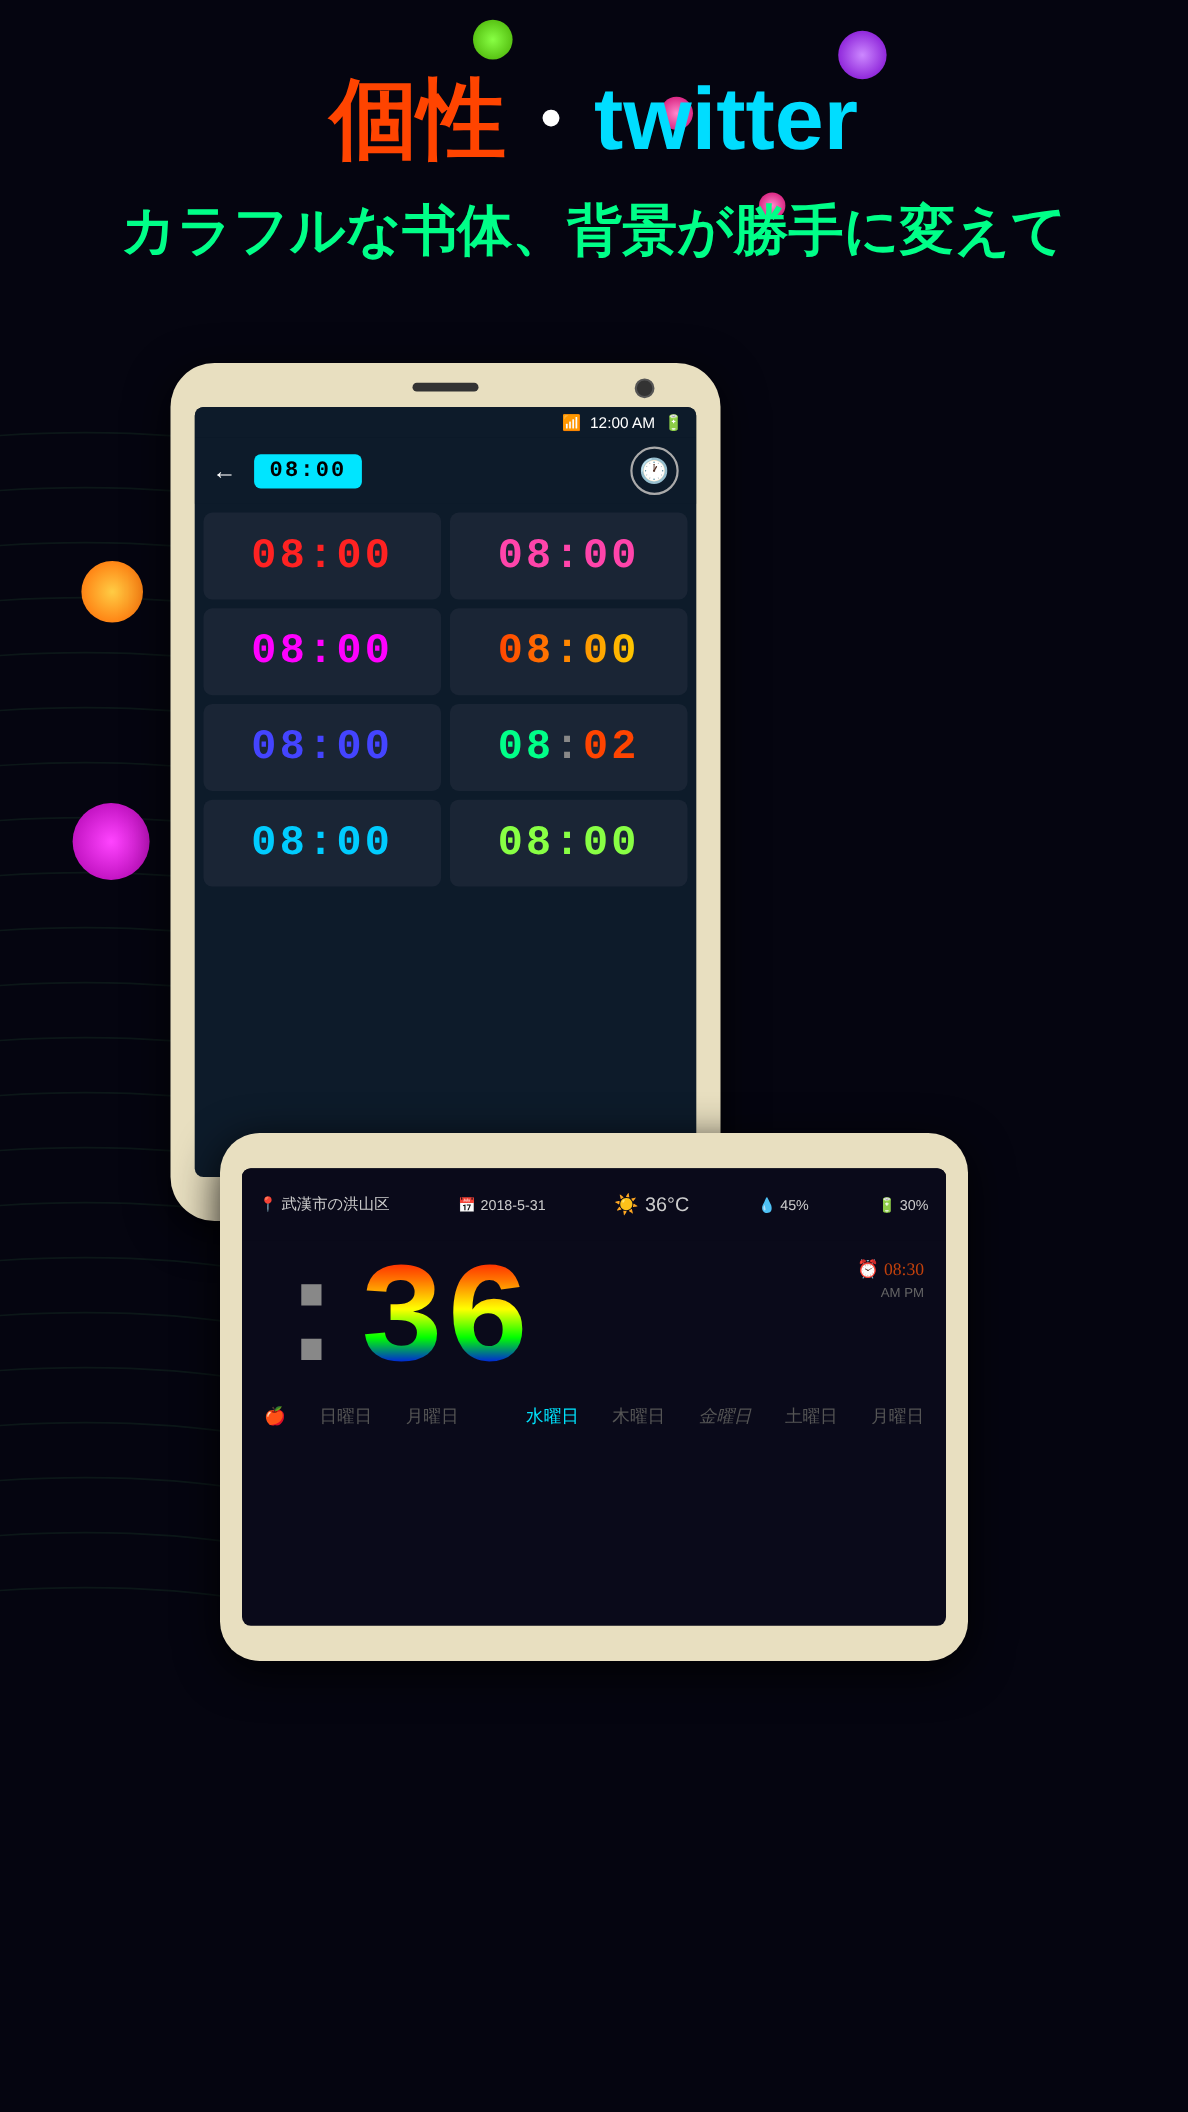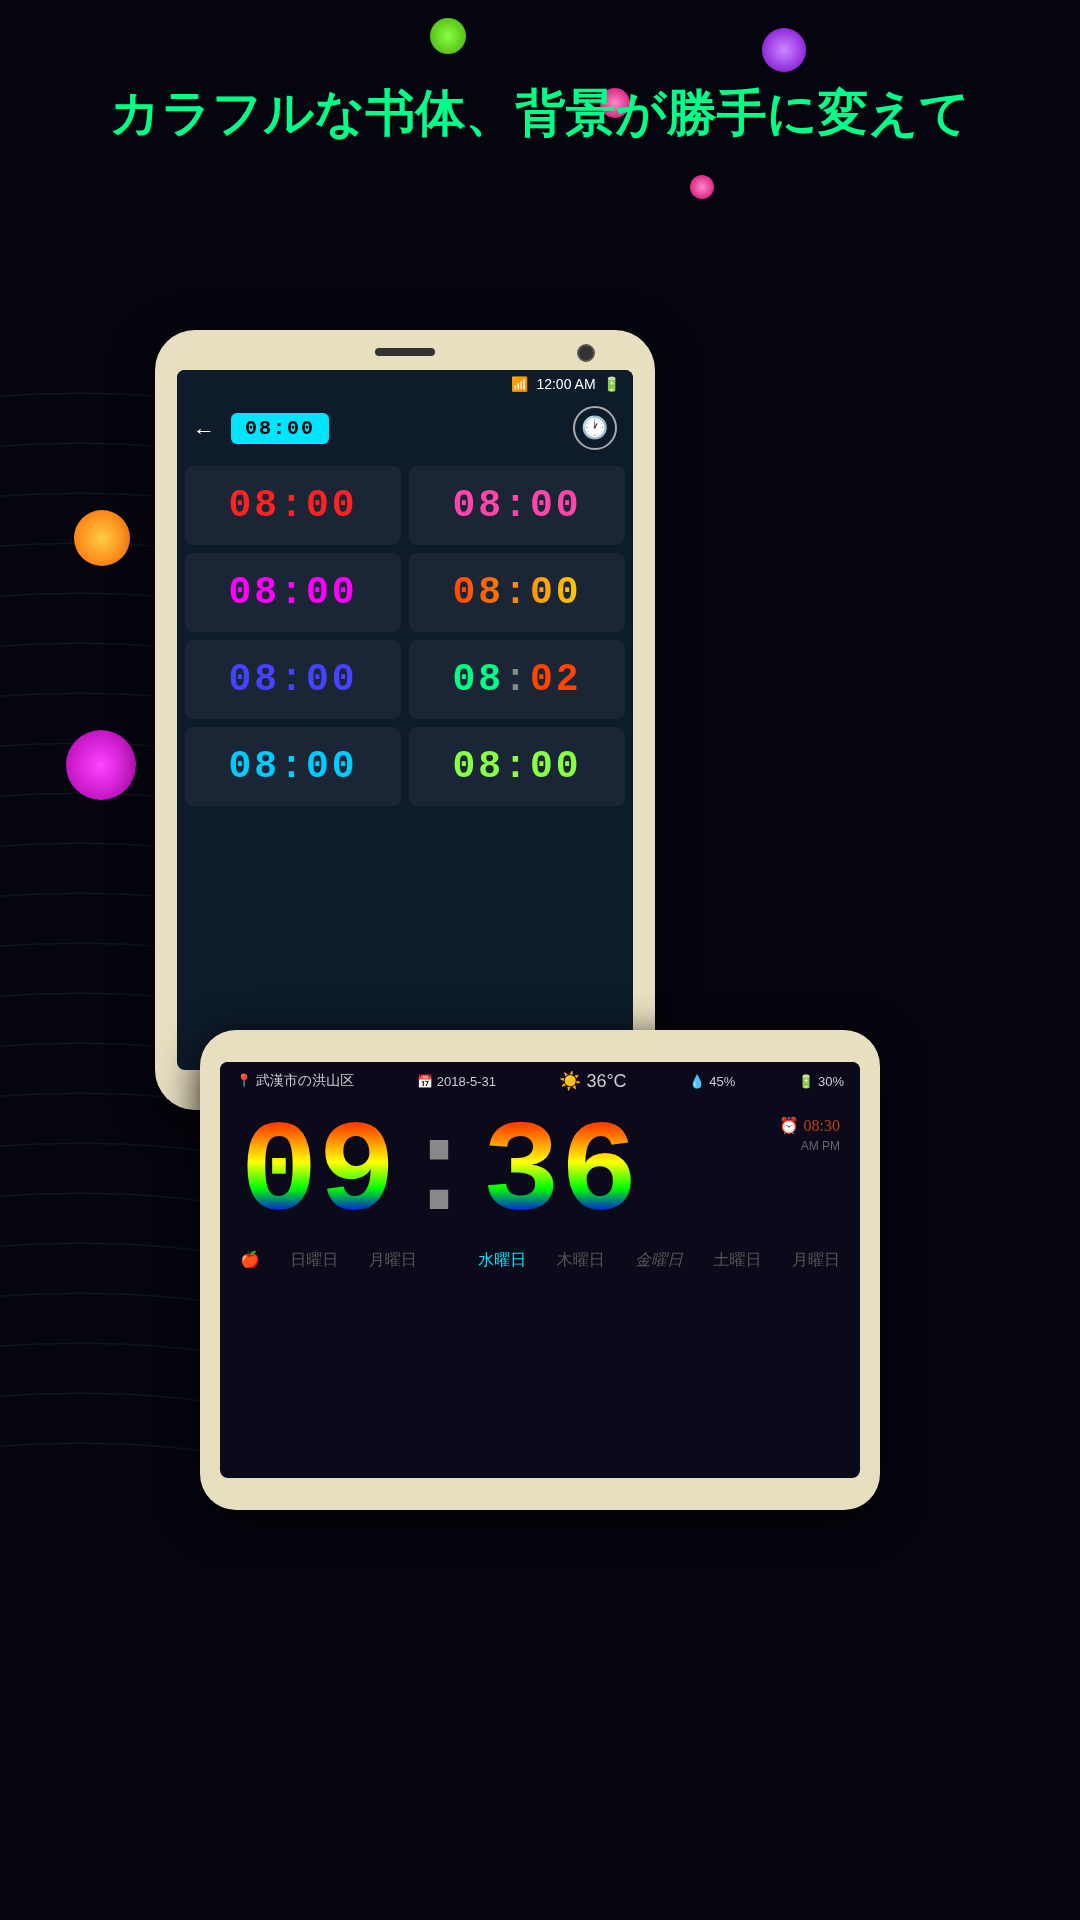--- a/index.html
+++ b/index.html
@@ -169,21 +169,21 @@
       height: 416px;
       background: #0a0a1a;
       border-radius: 8px;
       overflow: hidden;
     }
 
     .phone2-info-bar {
       display: flex;
       justify-content: space-between;
       align-items: center;
-      padding: 8px 16px;
+      padding: 22px 16px;
       background: #0a0a1a;
       font-size: 13px;
       color: #ccc;
     }
 
     .phone2-main-clock {
       display: flex;
       align-items: flex-end;
       padding: 10px 20px 0 20px;
       position: relative;
@@ -360,20 +360,23 @@
   </svg>
 
   <div class="dot-green"></div>
   <div class="dot-purple"></div>
   <div class="dot-pink"></div>
   <div class="dot-pink2"></div>
   <div class="dot-orange"></div>
   <div class="dot-magenta"></div>
 
   <div class="header-area">
+    <div class="title-line">
+      <span style="color:#ff4400; font-size:80px;">個性</span><span style="color:#ffffff; font-size:80px;">・</span><span style="color:#00ddff; font-size:80px;">twitter</span>
+    </div>
     <div class="subtitle-line">
       <span style="color:#00ff88; font-size:50px;">カラフルな书体、背景が勝手に変えて</span>
     </div>
   </div>
 
   <div class="phone-mockup-1">
     <div class="phone-speaker"></div>
     <div class="phone-camera"></div>
 
     <div class="phone-screen-1">
@@ -442,21 +445,20 @@
         </span>
         <span style="color:#ccc; font-size:13px;">
           💧 <span>45%</span>
         </span>
         <span style="color:#ccc; font-size:13px;text-align:center;">
           🔋 <span>30%</span>
         </span>
       </div>
 
       <div class="phone2-main-clock">
-        <span class="big-clock-text">09</span>
         <span class="big-clock-colon">:</span>
         <span class="big-clock-text">36</span>
 
         <div class="phone2-alarm-info">
           <div style="font-size:16px; color:#c2410c;font-family:Liberation Serif, serif;">⏰ <span>08:30</span></div>
           <div style="font-size:12px; color:#666; margin-top:4px;"><span>AM PM</span></div>
         </div>
       </div>
 
       <div class="phone2-weekdays">

